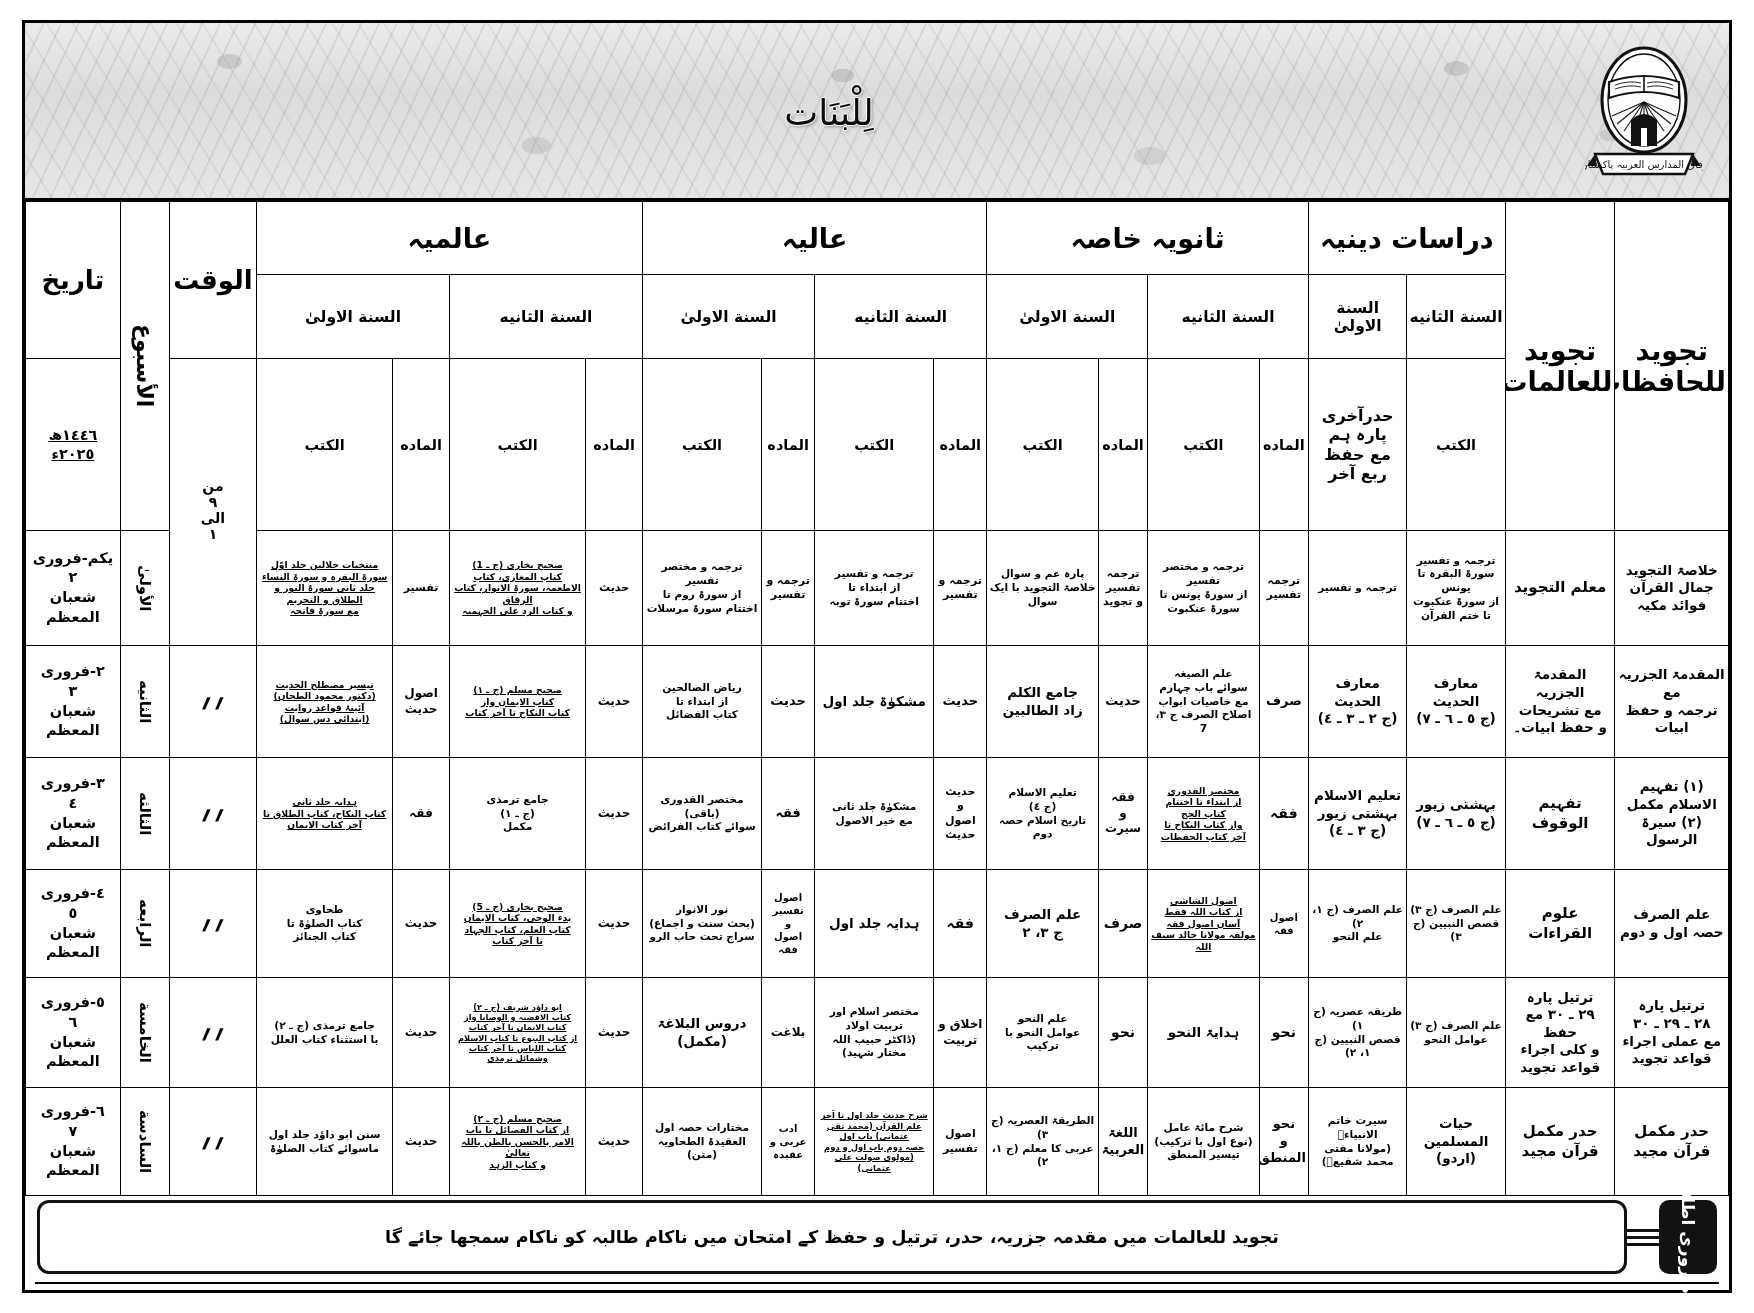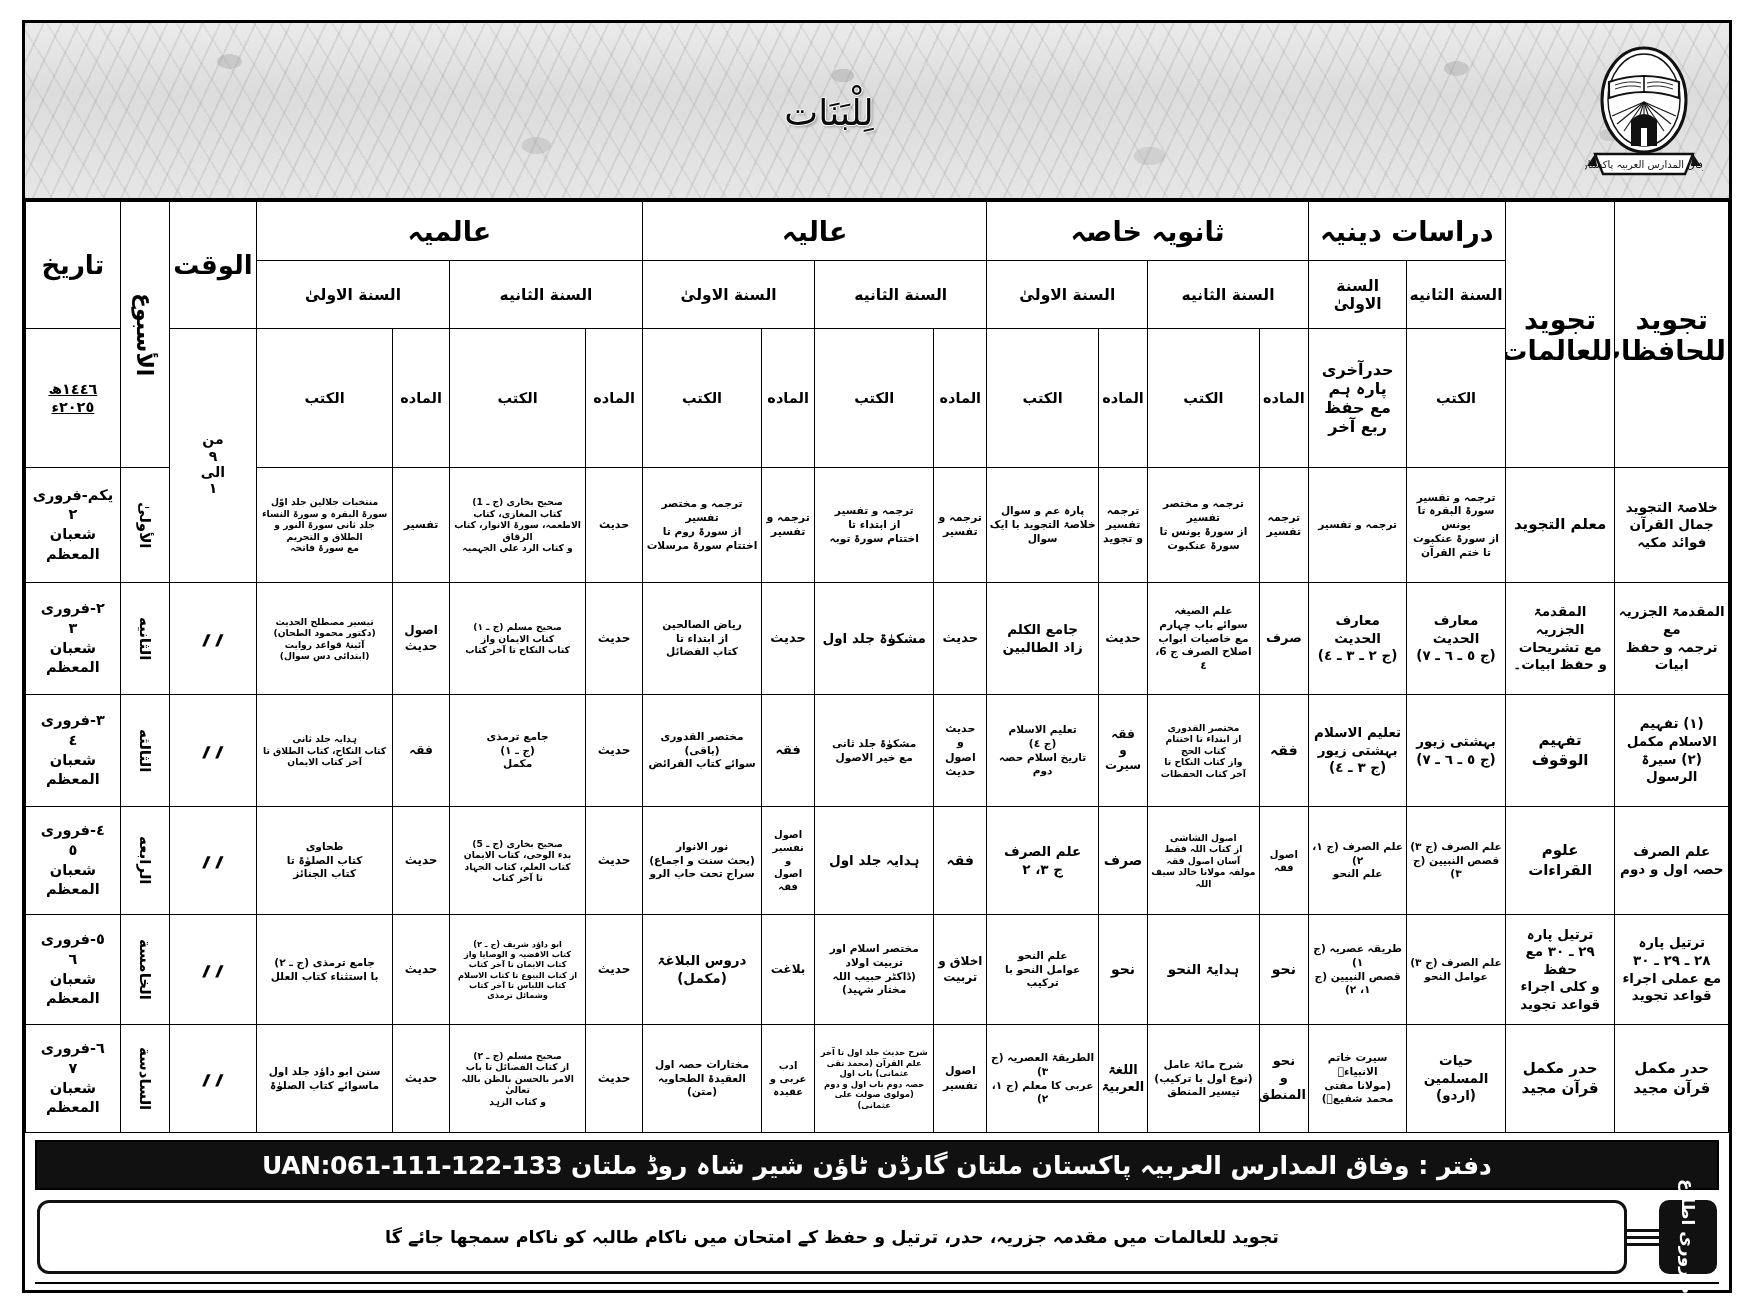--- a/index.html
+++ b/index.html
@@ -115,21 +115,21 @@
     writing-mode: vertical-rl;
     white-space: nowrap;
   }
   .vert-cell {
     font-size: 15px; font-weight: 700;
     writing-mode: vertical-rl;
     white-space: nowrap;
   }
   .cell { font-size: 12.2px; line-height: 1.3; font-weight: 600; }
   .cell.sm { font-size: 10.6px; }
-  .cell.xs { font-size: 9.2px; line-height: 1.25; }
+  .cell.xs { font-size: 9.2px; line-height: 1.25; text-decoration: underline; }
   .cell.md { font-size: 13.5px; }
   .cell.lg { font-size: 15px; }
   .time-head { font-size: 26px; font-weight: 700; }
   .time-cell { font-size: 14px; font-weight: 700; line-height: 1.15; }
   .time-ditto { font-size: 22px; font-weight: 700; }
   .date-head { font-size: 26px; font-weight: 700; }
   .date-sub { font-size: 14.5px; font-weight: 700; line-height: 1.25; }
   .date-sub u { text-decoration: underline; }
   .date-cell { font-size: 14.5px; font-weight: 600; line-height: 1.35; }
 
@@ -359,21 +359,21 @@
 مع تشریحات
 و حفظ ابیات۔</td>
           <td class="cell md" style="white-space:pre-line">معارف الحدیث
 (ج ٥ ـ ٦ ـ ٧)</td>
           <td class="cell md" style="white-space:pre-line">معارف الحدیث
 (ج ٢ ـ ٣ ـ ٤)</td>
           <td class="cell" style="white-space:pre-line;font-size:13px">صرف</td>
           <td class="cell sm" style="white-space:pre-line">علم الصیغہ
 سوائے باب چہارم
 مع خاصیات ابواب
-اصلاح الصرف ج 6، ٤</td>
+اصلاح الصرف ج ٣، 7</td>
           <td class="cell" style="white-space:pre-line;font-size:13px">حدیث</td>
           <td class="cell md" style="white-space:pre-line">جامع الكلم
 زاد الطالبین</td>
           <td class="cell" style="white-space:pre-line;font-size:13px">حدیث</td>
           <td class="cell md" style="white-space:pre-line">مشکوٰۃ جلد اول</td>
           <td class="cell" style="white-space:pre-line;font-size:13px">حدیث</td>
           <td class="cell sm" style="white-space:pre-line">ریاض الصالحین
 از ابتداء تا
 کتاب الفضائل</td>
           <td class="cell" style="white-space:pre-line;font-size:12px">حدیث</td>
@@ -554,27 +554,20 @@
           <td class="time-ditto">؍؍</td>
           <td class="vert-cell">السادسة</td>
           <td class="date-cell" style="white-space:pre-line">٦-فروری
 ٧
 شعبان المعظم</td>
         </tr>
       </tbody>
         </table>
     </div>
 
-    <div class="footer-bar">
-      <div class="footer-text">
-        <span>دفتر :</span>
-        <span>وفاق المدارس العربیہ پاکستان ملتان گارڈن ٹاؤن شیر شاہ روڈ ملتان</span>
-        <span class="uan">UAN:061-111-122-133</span>
-      </div>
-    </div>
 
     <div class="notice">
       <div class="notice-badge">ضروری اطلاع</div>
       <div class="connector">
           <span></span>
           <span></span>
           <span></span>
         </div>
       <div class="connector">
           <span></span>

